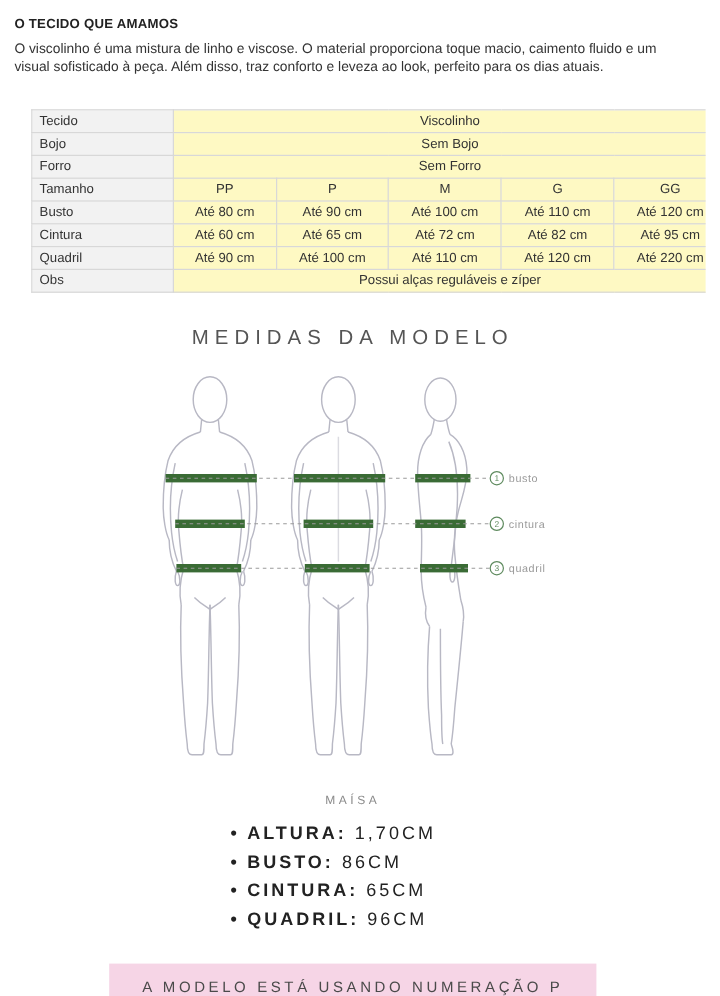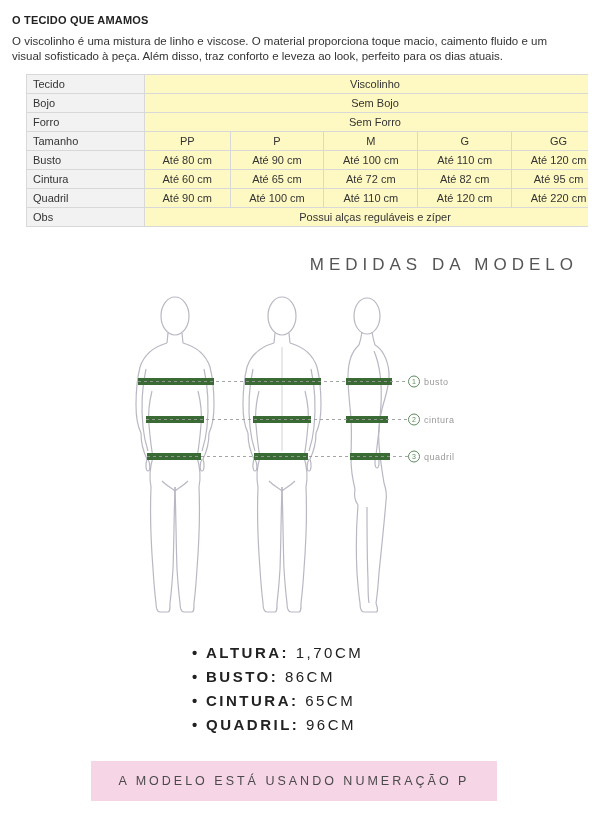--- a/index.html
+++ b/index.html
@@ -23,21 +23,21 @@
     font-size: 11px;
     font-weight: bold;
     color: #222;
     margin: 4px 0 8px 2px;
     letter-spacing: 0.2px;
   }
   .intro {
     font-size: 11.5px;
     line-height: 15px;
     color: #333;
-    margin: 0 2px 10px 2px;
+    margin: 0 2px 27px 2px;
   }
 
   
   table.specs {
     width: 580px;
     border-collapse: collapse;
     font-size: 11px;
     color: #333;
     margin-left: 16px;
   }
@@ -52,21 +52,21 @@
     text-align: left;
     background: #f2f2f2;
   }
   table.specs td.val {
     text-align: center;
     background: #fef9c3;
   }
 
   
   .section-title {
-    text-align: right;
+    text-align: center;
     font-size: 17px;
     letter-spacing: 5px;
     color: #555;
     margin: 28px 0 6px 0;
     font-weight: normal;
   }
 
   
   .figure-wrap {
     position: relative;
@@ -318,20 +318,21 @@
         <text class="lbl" x="414" y="142">cintura</text>
       </g>
       <g>
         <circle cx="404" cy="175.5" r="5.5" fill="none" stroke="#5e8a5e" stroke-width="1"></circle>
         <text class="numtxt" x="404" y="178" text-anchor="middle">3</text>
         <text class="lbl" x="414" y="179">quadril</text>
       </g>
     </svg>
   </div>
 
+  <div class="model-name">MAÍSA</div>
 
   <ul class="meas-list">
     <li>
       <span class="bullet">•</span>
       <span>ALTURA:</span>
       <span class="mval">1,70CM</span>
     </li>
     <li>
       <span class="bullet">•</span>
       <span>BUSTO:</span>

